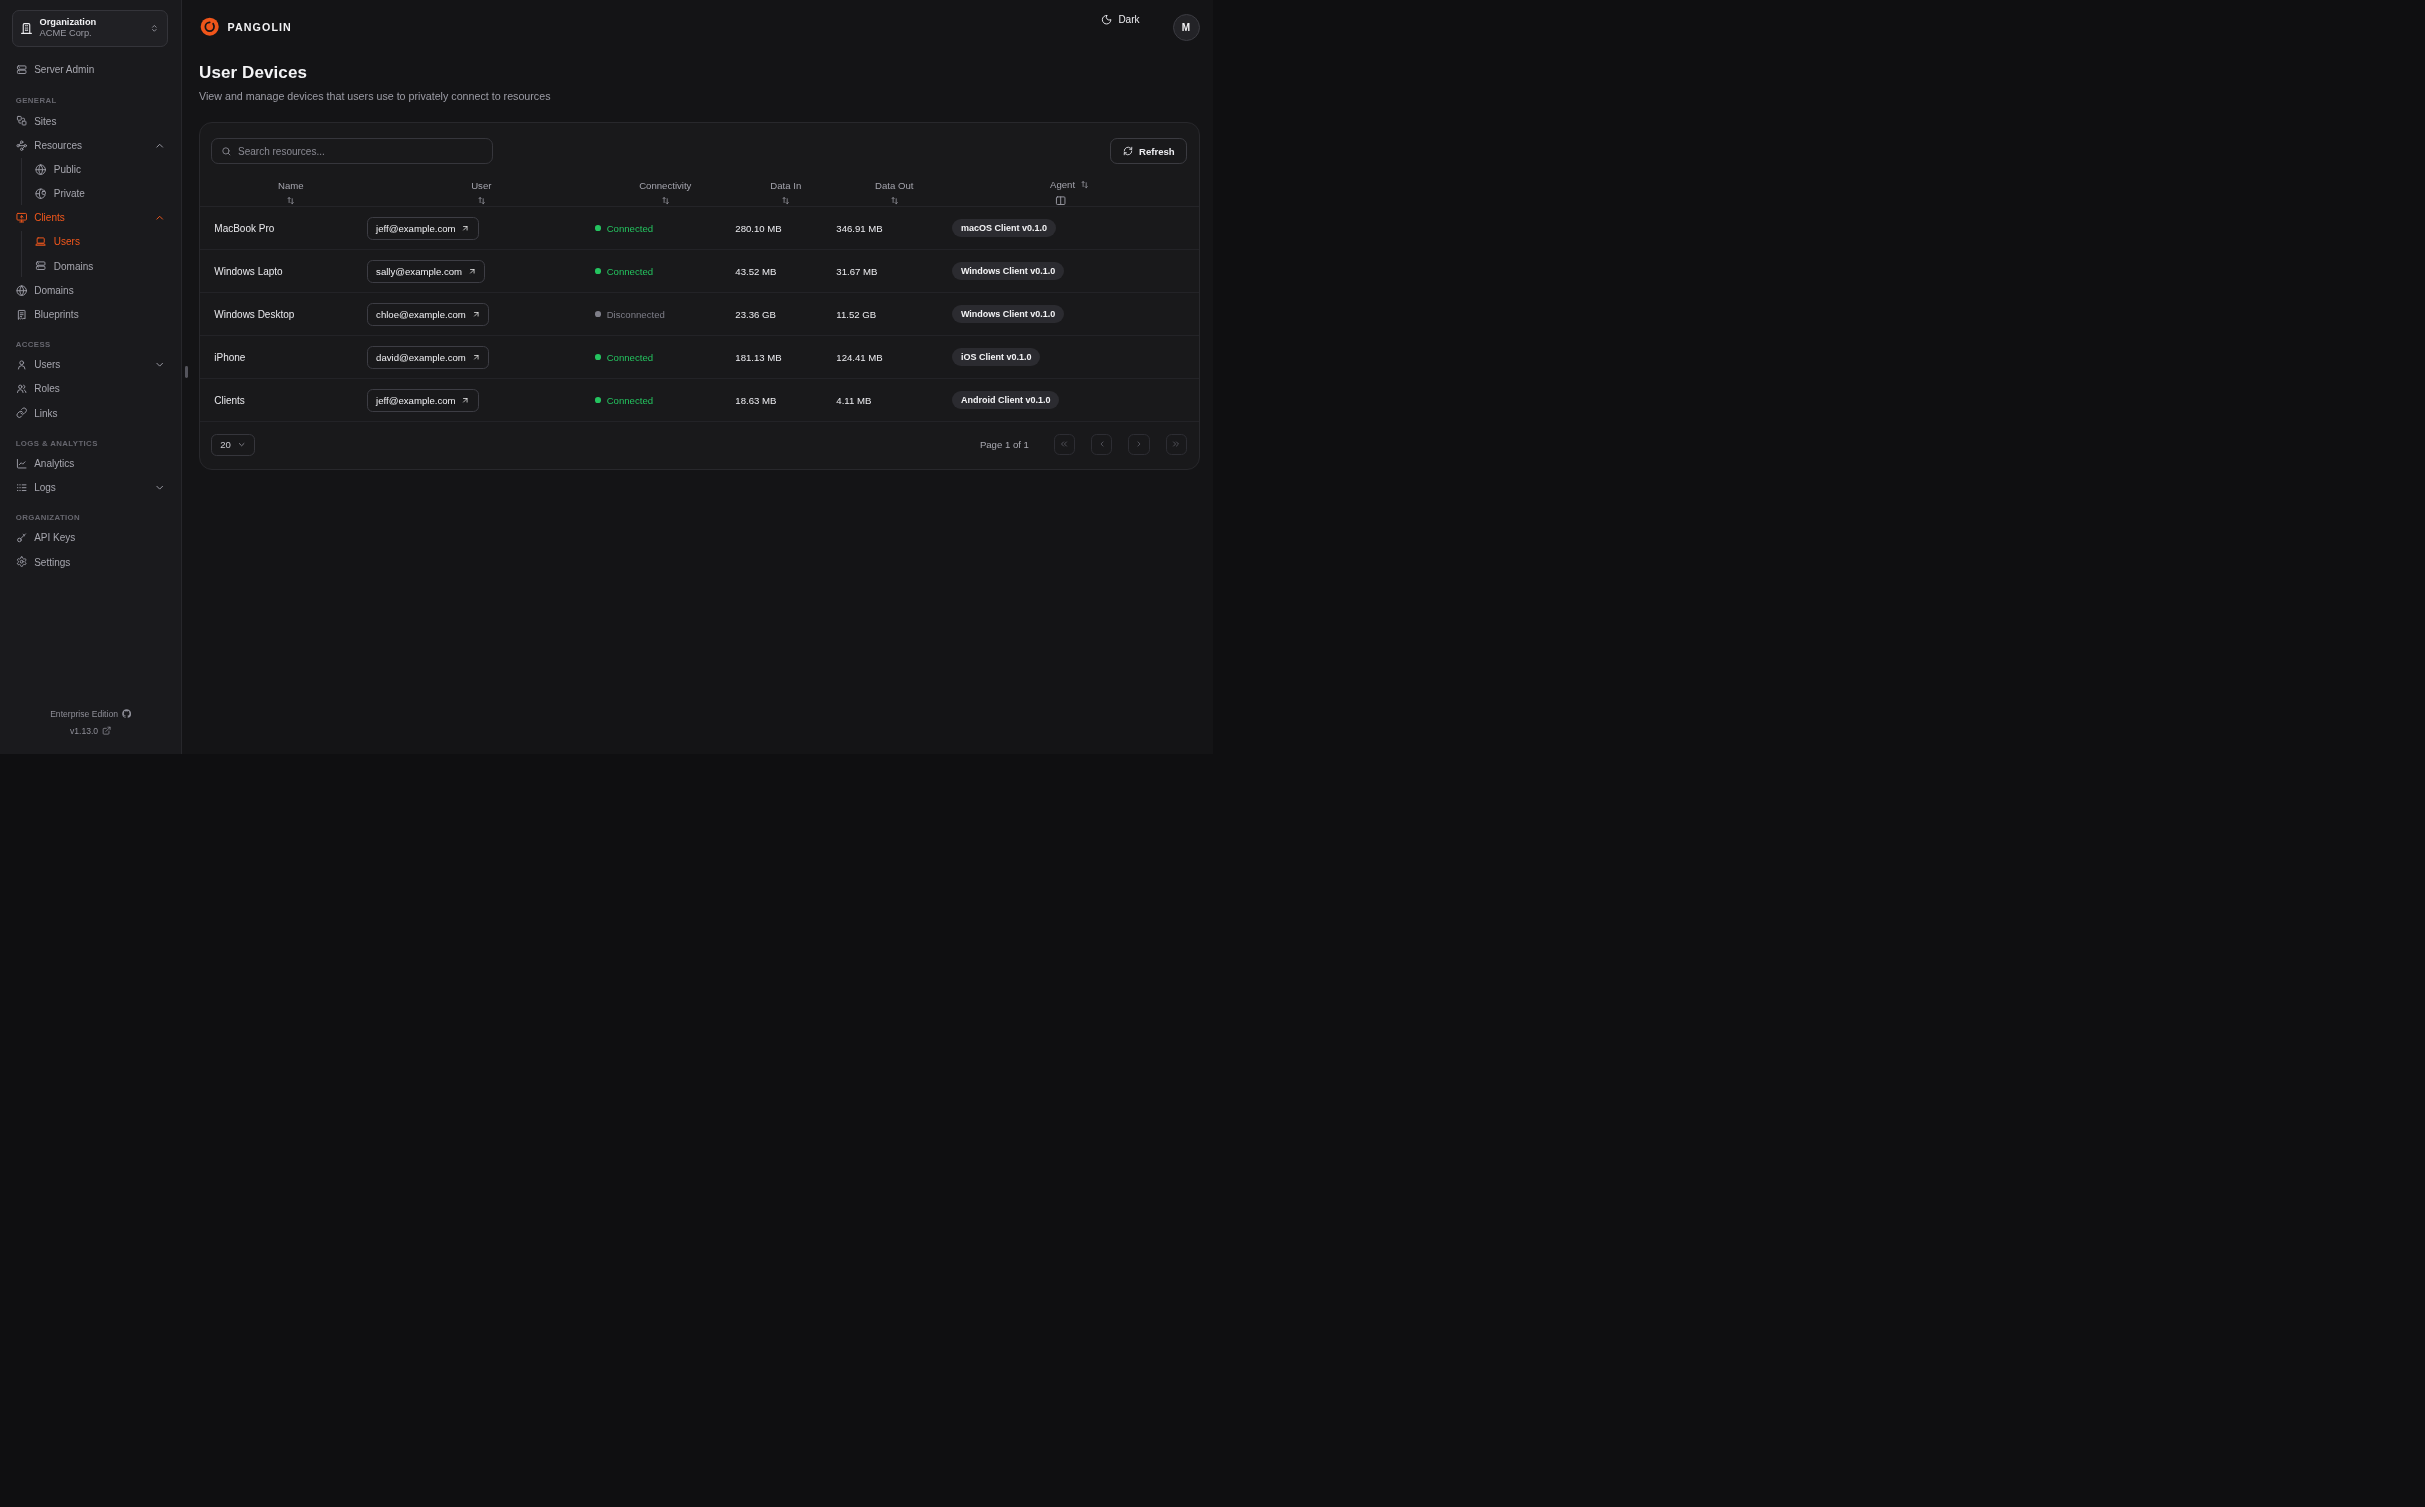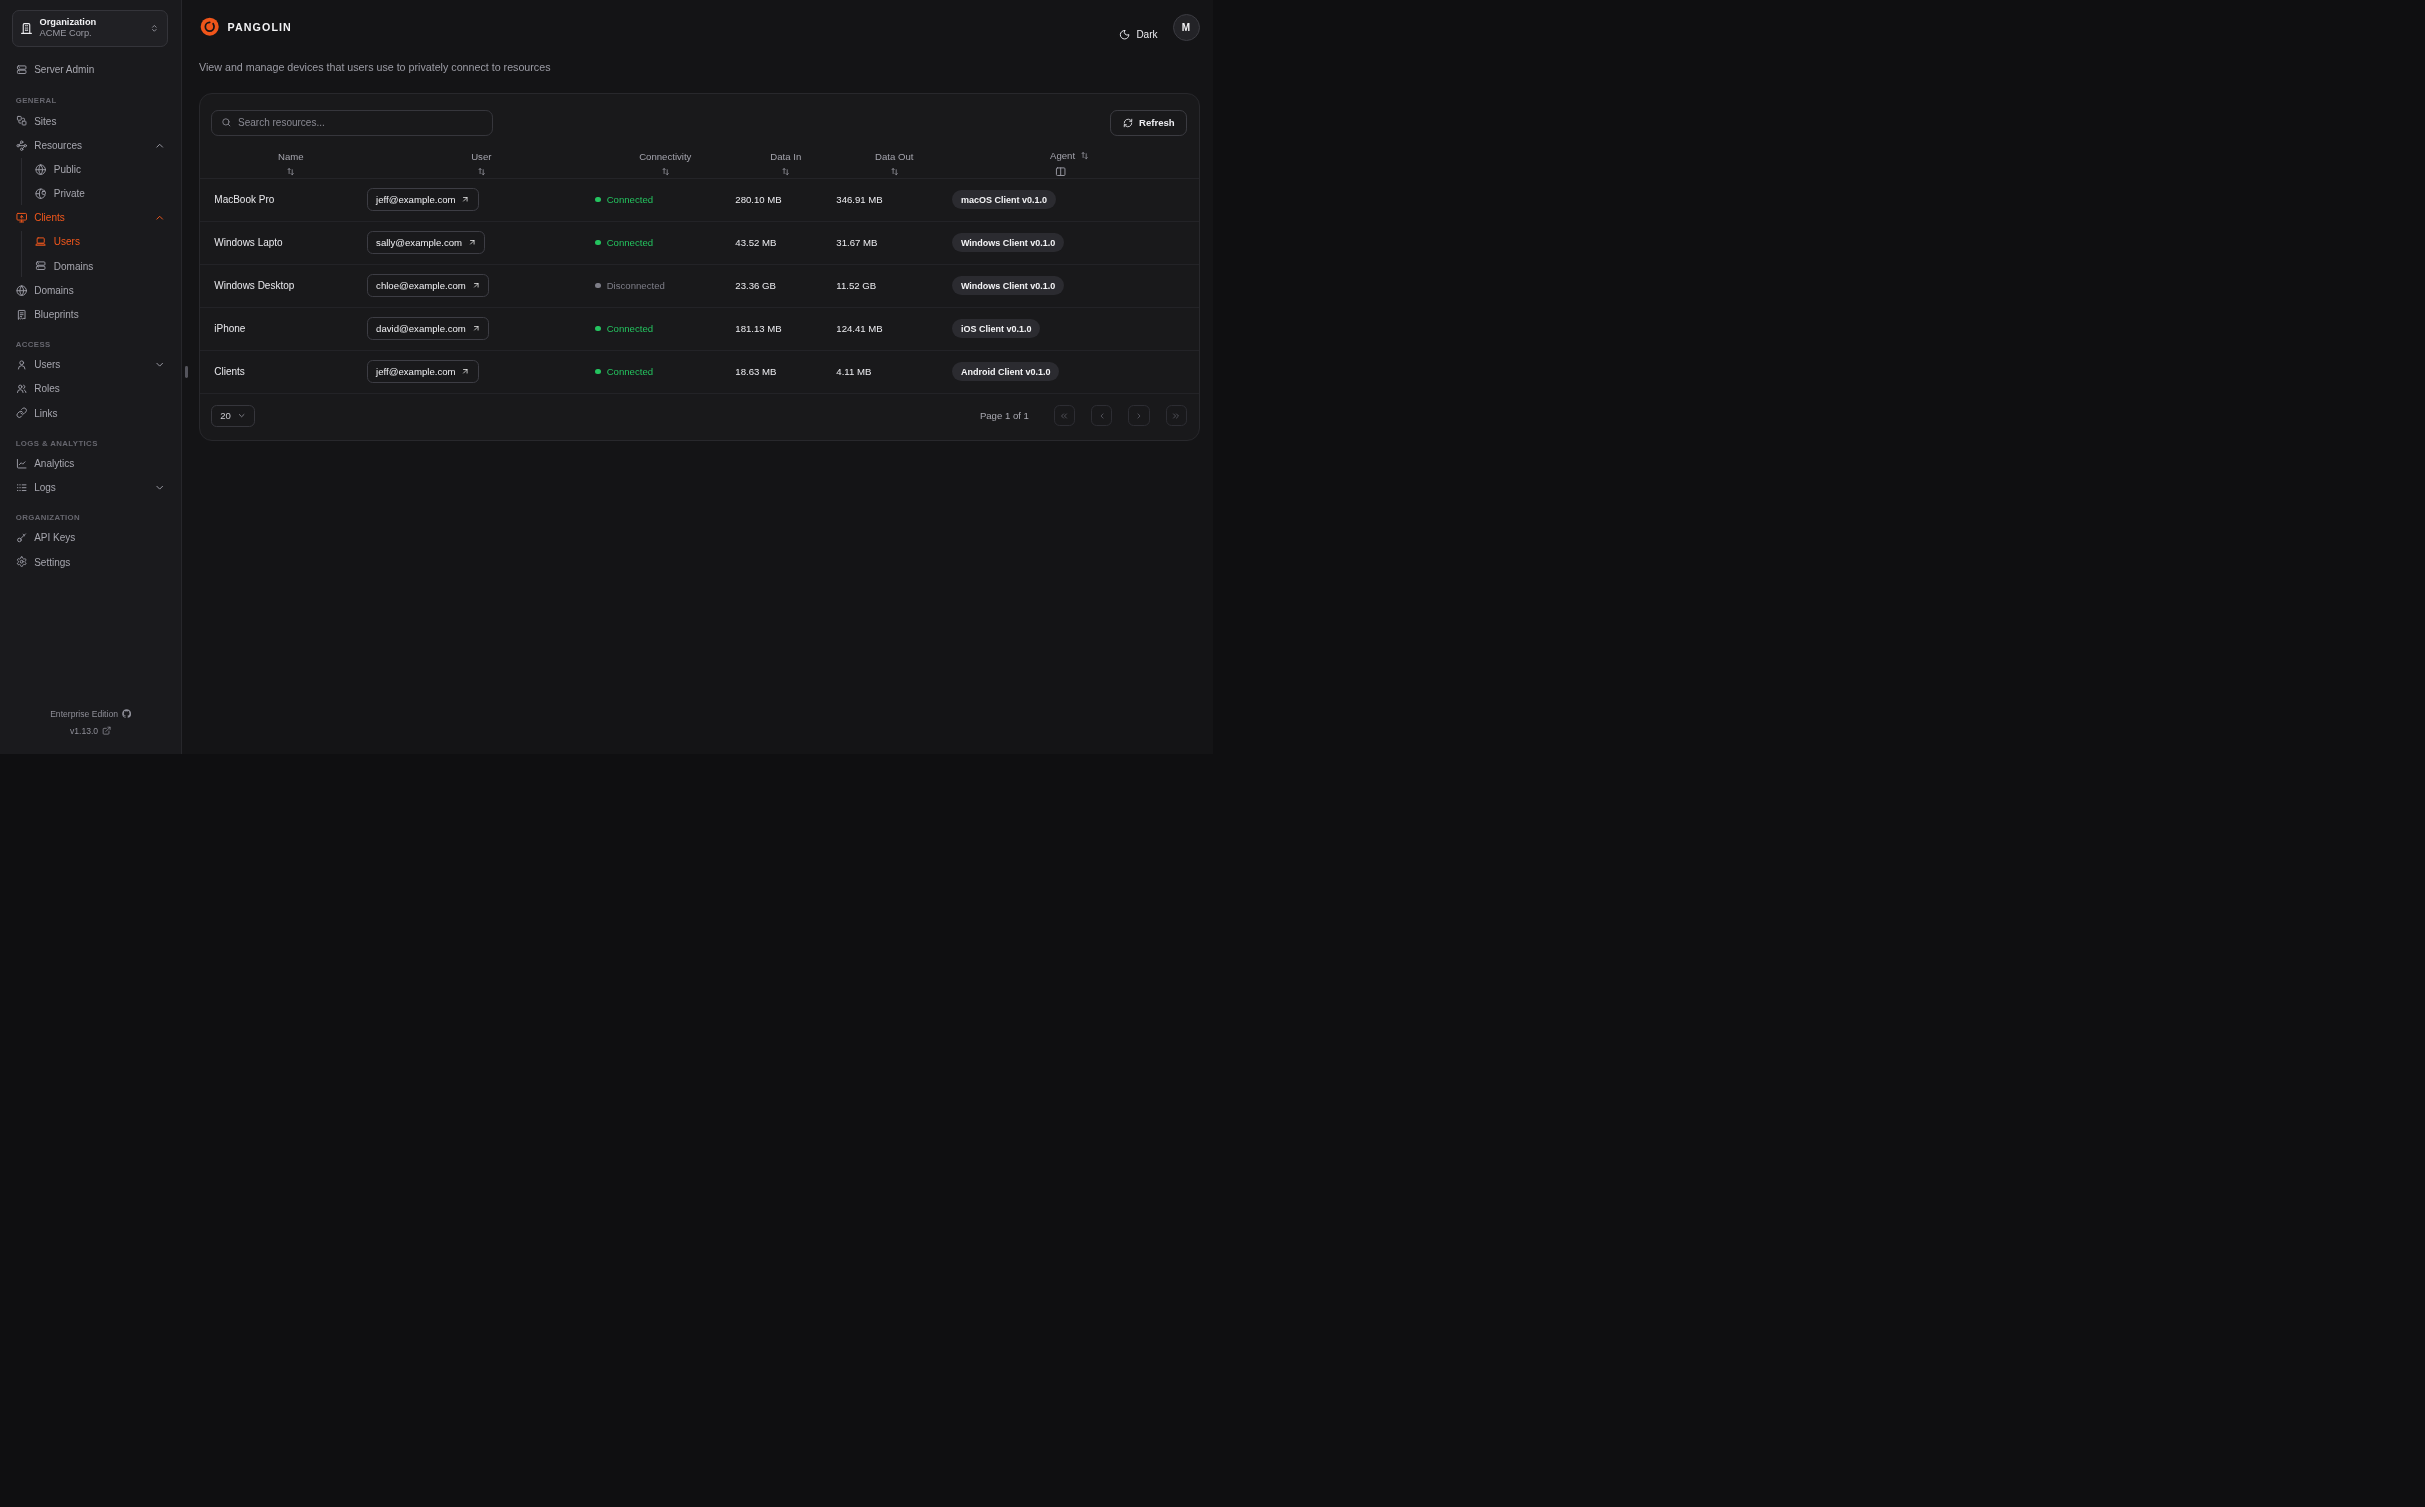--- a/index.html
+++ b/index.html
@@ -29,21 +29,21 @@
 
   
   .grip { position:absolute; left:185px; top:366px; width:2.9px; height:12px; background:#54545c; border-radius:1.4px; }
 
   
   .main { flex:1; display:flex; flex-direction:column; padding:0 13.5px 0 17px; overflow:hidden; }
   .topbar { height:54px; display:flex; align-items:center; }
   .brand { display:flex; align-items:center; gap:7.1px; }
   .brand-mark { width:21.4px; height:21.4px; }
   .brand-name { font-size:10.7px; font-weight:700; letter-spacing:1.1px; color:#f4f4f6; }
-  .topbar-right { margin-left:auto; display:flex; align-items:flex-end; gap:15px; }
+  .topbar-right { margin-left:auto; display:flex; align-items:flex-start; gap:33px; }
   .theme-toggle { display:flex; align-items:center; gap:6.4px; font-size:10px; color:#ececf0; cursor:pointer; }
   .theme-toggle .ic { width:11.4px; height:11.4px; }
   .avatar { width:27px; height:27px; border-radius:50%; background:#232327; border:0.7px solid #3c3c42; display:flex; align-items:center; justify-content:center; font-size:10px; font-weight:700; color:#f2f2f4; cursor:pointer; }
 
   .page-title { font-size:17px; font-weight:700; color:#f4f4f6; margin-top:8.6px; letter-spacing:0.1px; }
   .page-subtitle { font-size:10.7px; color:#9c9ca5; margin-top:7.1px; }
 
   .card { margin-top:20px; background:#19191b; border:0.7px solid #28282c; border-radius:13px; }
   .card-toolbar { display:flex; align-items:center; justify-content:space-between; padding:15.7px 11.4px 14.3px; }
   .search { width:282px; height:26px; border:0.7px solid #36363c; border-radius:7.1px; display:flex; align-items:center; gap:6.4px; padding:0 8.6px; }
@@ -416,20 +416,21 @@
               <use href="#i-moon"></use>
             </svg>
           <span>Dark</span>
         </div>
         <div class="avatar">
             <span>M</span>
           </div>
       </div>
     </div>
 
+    <h1 class="page-title">User Devices</h1>
     <p class="page-subtitle">View and manage devices that users use to privately connect to resources</p>
 
     <section class="card">
       <div class="card-toolbar">
         <div class="search">
           <svg class="ic" viewBox="0 0 15 15" width="10.7" height="10.7">
               <use href="#i-search"></use>
             </svg>
           <input type="text" placeholder="Search resources..." style="">
         </div>

